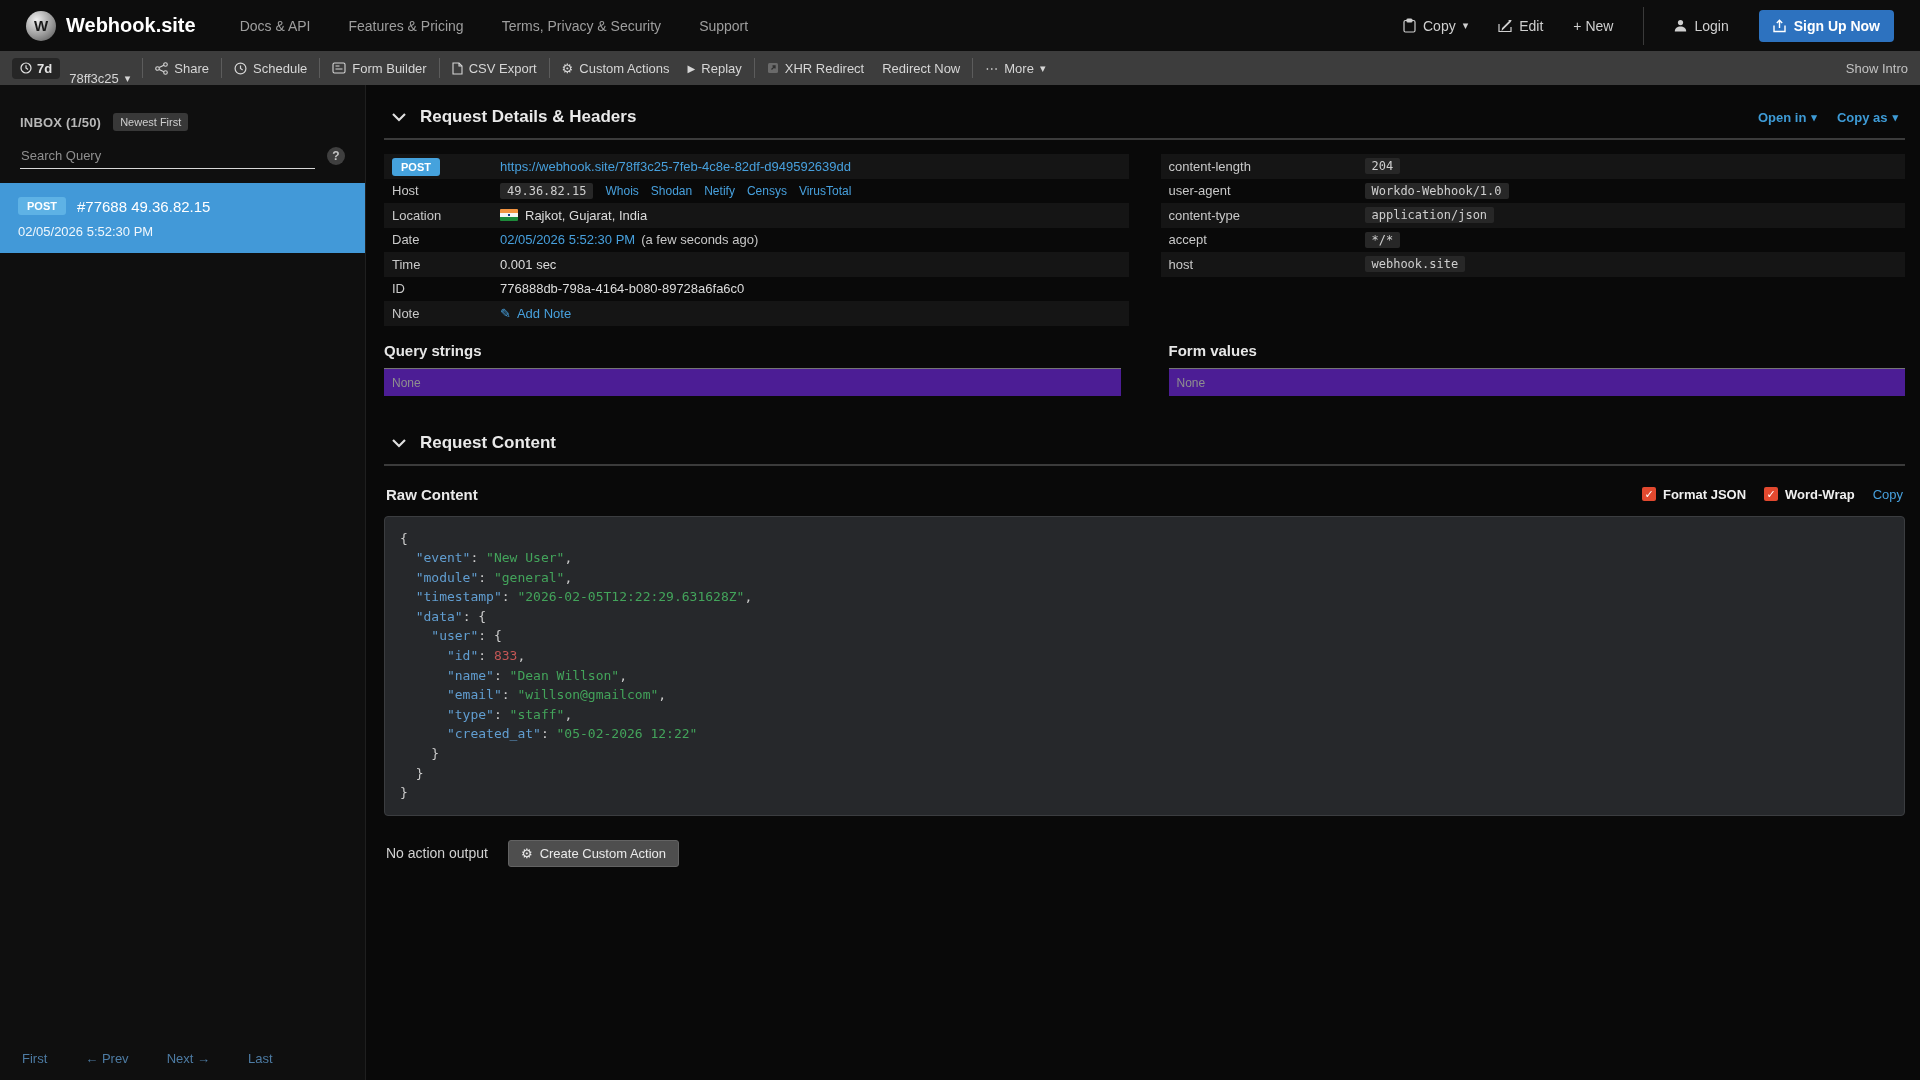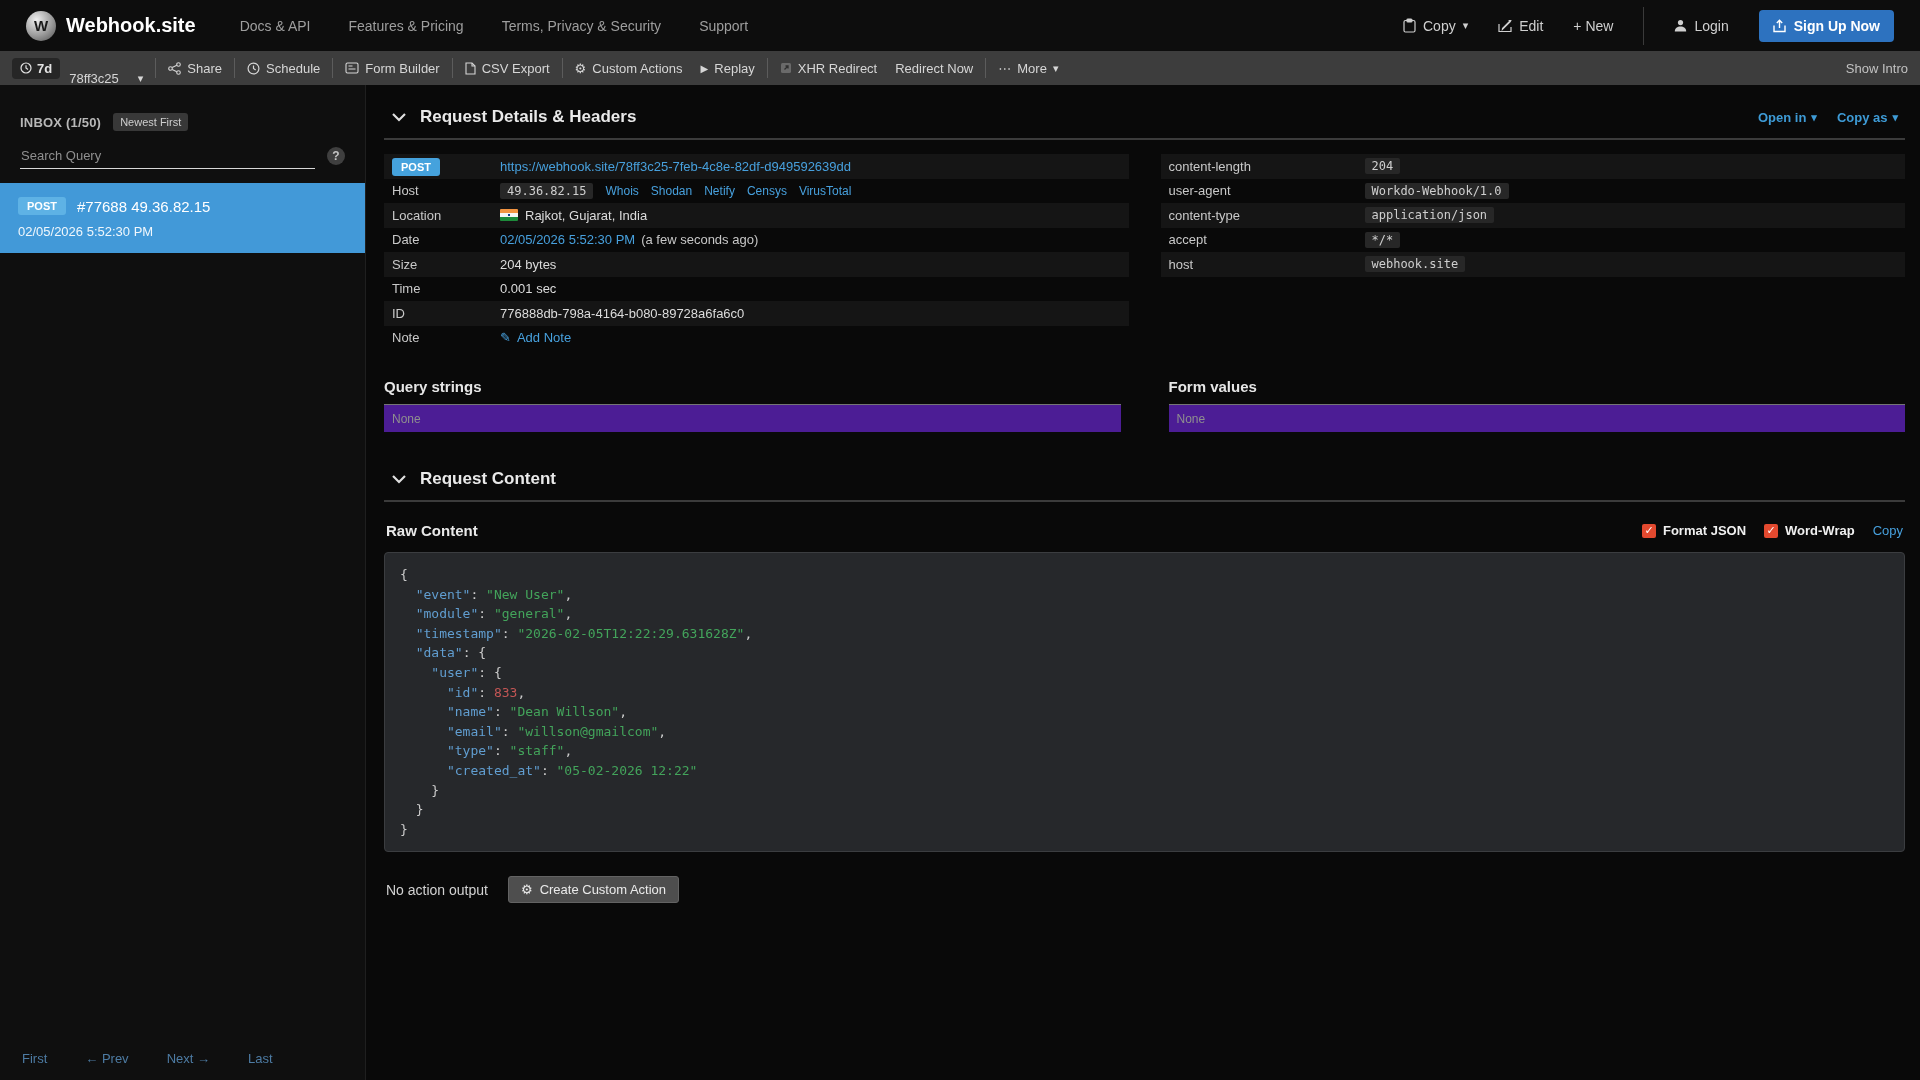--- a/index.html
+++ b/index.html
@@ -24,21 +24,21 @@
     padding:8px 14px; border-radius:4px; display:flex; align-items:center; gap:8px; cursor:pointer; }
 
   
   .toolbar { height:34px; background:#3d3d3d; display:flex; align-items:center;
     padding:8px 12px; font-size:13px; color:#d6d6d6; }
   .tb-item { display:flex; align-items:center; gap:6px; cursor:pointer; white-space:nowrap; }
   .tb-sep { width:1px; height:20px; background:#5c5c5c; margin:0 12px; }
   .tb-gap { width:18px; }
   .retention-pill { background:#262626; border-radius:4px; padding:3px 8px;
     display:flex; align-items:center; gap:5px; font-weight:bold; color:#e3e3e3; }
-  .token { margin-left:9px; display:flex; align-items:center; gap:19px; cursor:pointer;margin-top:20px; }
+  .token { margin-left:9px; display:flex; align-items:center; gap:6px; cursor:pointer;margin-top:20px; }
   .show-intro { margin-left:auto; color:#c2c2c2; cursor:pointer; }
 
   
   .content-row { display:flex; height:995px; }
   .sidebar { width:366px; background:#0f0f0f; position:relative; flex-shrink:0; border-right:1px solid #1f1f1f; }
   .main { flex:1; background:#090909; padding:0 15px 0 18px; overflow:hidden; }
 
   
   .sidebar-head { padding:28px 20px 0 20px; }
   .inbox-row { display:flex; align-items:center; gap:12px; }
@@ -81,21 +81,21 @@
   .small-lnk { font-size:12px; }
   .mono-chip { font-family:"DejaVu Sans Mono", monospace; font-size:12px; color:#cfcfcf;
     background:#272727; padding:1px 7px; border-radius:2px; }
   .flag-in { width:18px; height:12px; display:inline-block; border-radius:1px;
     background:
       radial-gradient(circle at 50% 50%, #123a8a 0 1.4px, rgba(0,0,0,0) 1.5px),
       linear-gradient(#f29441 0 33%, #f5f5f5 33% 66%, #1d8a3a 66% 100%); }
   .muted { color:#c7c7c7; }
 
   
-  .sub-grid { display:grid; grid-template-columns:1fr 1fr; column-gap:48px; margin-top:28px; }
+  .sub-grid { display:grid; grid-template-columns:1fr 1fr; column-gap:48px; margin-top:16px; }
   .sub-title { color:#e6e6e6; font-size:15px; font-weight:bold; padding-bottom:9px;
     border-bottom:1px solid #757575; }
   .none-row { background:#4c1d95; color:#8f8f8f; font-size:12px; padding:7px 8px; height:27px; }
 
   
   .raw-row { display:flex; align-items:center; margin-top:20px; padding:0 2px; }
   .raw-title { color:#e9e9e9; font-size:15px; font-weight:bold; }
   .raw-opts { margin-left:auto; display:flex; align-items:center; gap:18px; }
   .chk-wrap { display:flex; align-items:center; gap:7px; cursor:pointer; }
   .chk { width:14px; height:14px; background:#e2492f; border-radius:2px; color:#fff;
@@ -342,24 +342,20 @@
             <span class="flag-in"></span>
             <span>Rajkot, Gujarat, India</span>
           </span>
         </div>
         <div class="drow">
           <span class="dlabel">Date</span>
           <span class="dvalue" style="gap:6px;">
             <span class="lnk">02/05/2026 5:52:30 PM</span>
             <span class="muted">(a few seconds ago)</span>
           </span>
-        </div>
-        <div class="drow">
-          <span class="dlabel">Size</span>
-          <span class="dvalue">204 bytes</span>
         </div>
         <div class="drow">
           <span class="dlabel">Time</span>
           <span class="dvalue">0.001 sec</span>
         </div>
         <div class="drow">
           <span class="dlabel">ID</span>
           <span class="dvalue">776888db-798a-4164-b080-89728a6fa6c0</span>
         </div>
         <div class="drow">

